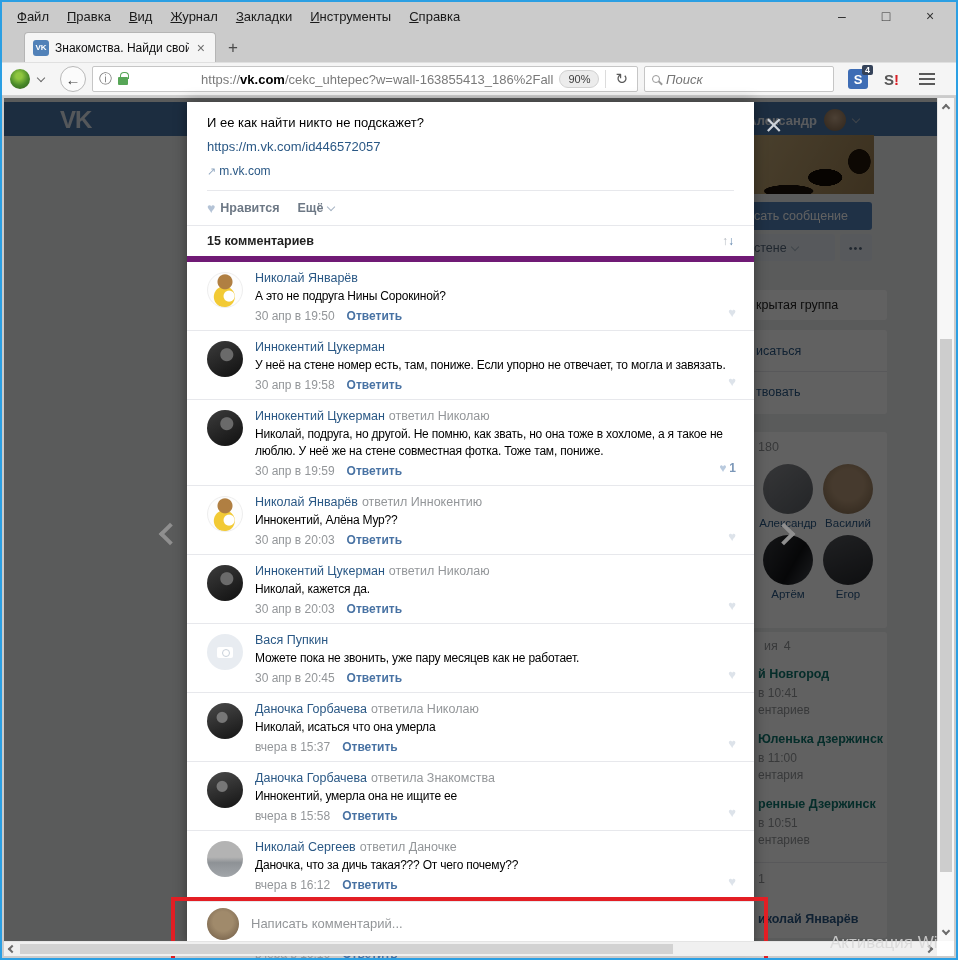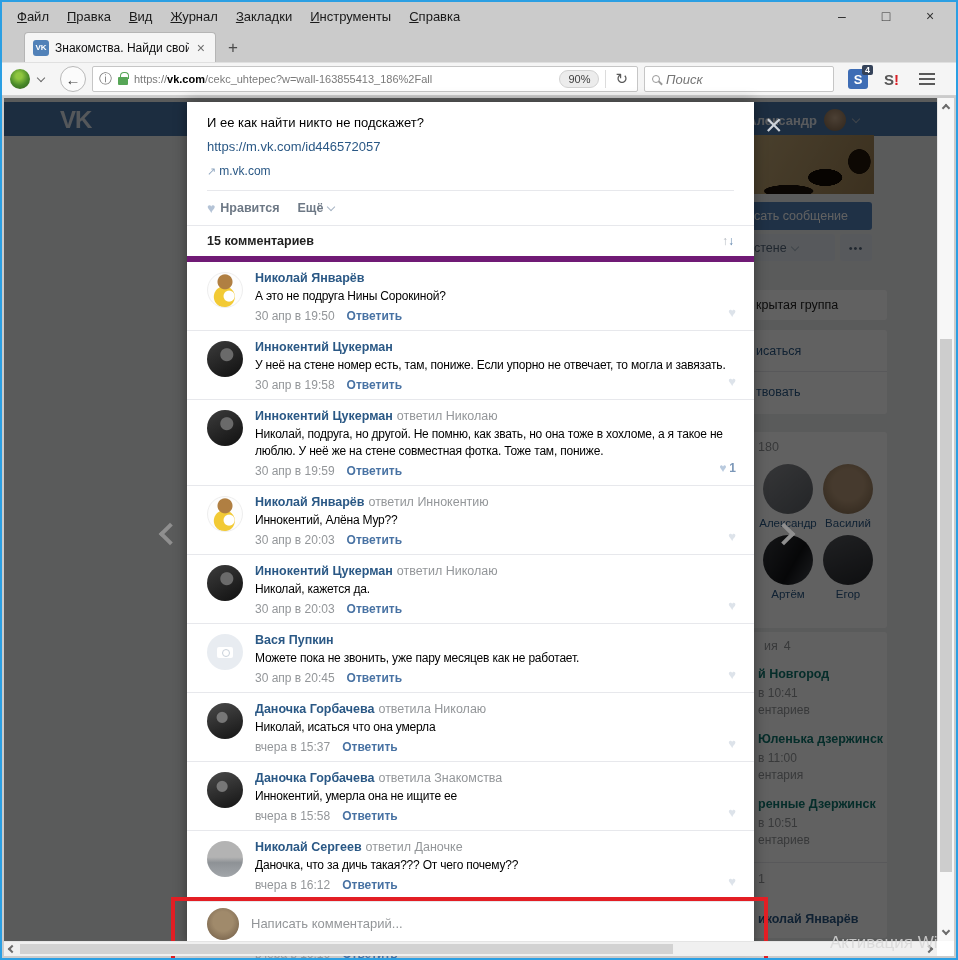--- a/index.html
+++ b/index.html
@@ -21,21 +21,21 @@
   .newtab { font-size:17px; color:#4a4a4a; padding:2px 12px 4px; }
 
   .toolbar { height:34px; background:#f5f5f5; border-top:1px solid #e0e0e0; border-bottom:1px solid #cfcfcf; display:flex; align-items:center; padding:0 8px; gap:6px; }
   .onion { width:20px; height:20px; border-radius:50%; background:radial-gradient(circle at 45% 35%, #8fc63f 18%, #4a8a2a 55%, #2d5a1c 100%); position:relative; }
   .caret-down { width:6px; height:6px; border-left:1.5px solid #6a6a6a; border-bottom:1.5px solid #6a6a6a; transform:rotate(-45deg); display:inline-block; margin:0 2px 2px; }
   .back-btn { width:26px; height:26px; border-radius:50%; border:1px solid #b9b9b9; background:#fbfbfb; color:#3f3f3f; font-size:15px; display:flex; align-items:center; justify-content:center; margin-left:8px; }
   .urlbar { flex:0 0 546px; height:26px; background:#fff; border:1px solid #c6c6c6; border-radius:2px; display:flex; align-items:center; padding:0 6px; gap:6px; }
   .info-ic { color:#7a7a7a; font-size:13px; }
   .lock { width:10px; height:8px; background:#57a657; border-radius:1px; position:relative; margin-top:4px; }
   .lock::before { content:""; position:absolute; top:-5px; left:1.5px; width:7px; height:6px; border:1.5px solid #57a657; border-bottom:none; border-radius:4px 4px 0 0; }
-  .url-text { flex:1; font-size:11px; color:#7a7a7a; white-space:nowrap; overflow:hidden; }
+  .url-text { flex:1; font-size:13px; color:#7a7a7a; white-space:nowrap; overflow:hidden;text-align:right; }
   .url-text b { color:#000; font-weight:600; }
   .zoom-badge { font-size:11px; color:#3f3f3f; background:#ececec; border:1px solid #d2d2d2; border-radius:9px; padding:2px 8px; }
   .url-sep { width:1px; height:18px; background:#dcdcdc; }
   .reload { color:#5a5a5a; font-size:15px; padding:0 3px; }
   .searchbox { flex:0 0 190px; height:26px; background:#fff; border:1px solid #c6c6c6; border-radius:2px; display:flex; align-items:center; padding:0 7px; gap:6px; }
   .mag { width:8px; height:8px; border:1.5px solid #9a9a9a; border-radius:50%; position:relative; flex:none; }
   .mag::after { content:""; position:absolute; width:5px; height:1.5px; background:#9a9a9a; right:-4px; bottom:-1px; transform:rotate(45deg); }
   .searchbox input { border:none; outline:none; font-style:italic; font-size:13px; color:#8a8a8a; width:100%; font-family:"Liberation Sans",sans-serif; background:transparent; }
   .ext1 { width:20px; height:20px; background:#3e6db5; border-radius:3px; color:#fff; font-weight:bold; font-size:13px; display:flex; align-items:center; justify-content:center; position:relative; margin-left:8px; }
   .ext1 .badge { position:absolute; top:-4px; right:-5px; background:#35435a; color:#fff; font-size:9px; font-weight:bold; padding:0 3px; border-radius:2px; }
@@ -116,21 +116,21 @@
   .av-mascot { background: radial-gradient(circle at 62% 68%, #fff 5px, transparent 6px), radial-gradient(circle at 50% 26%, #b07f42 7px, transparent 8px), radial-gradient(circle at 48% 70%, #f2ca35 10px, transparent 11px), #fdfdfd; border:1px solid #eee; }
   .av-innok { background: radial-gradient(circle at 55% 38%, #6a6a6a 6px, transparent 7px), linear-gradient(150deg, #3c3c3c, #101010); }
   .av-camera { background:#e8ecf1; position:relative; }
   .av-camera::before { content:""; position:absolute; left:10px; top:13px; width:16px; height:11px; background:#fff; border-radius:2px; }
   .av-camera::after { content:""; position:absolute; left:15px; top:15px; width:6px; height:6px; border:1.5px solid #c9d1da; border-radius:50%; }
   .av-dana { background: radial-gradient(circle at 42% 40%, #777 5px, transparent 6px), linear-gradient(160deg, #4a4a4a, #141414); }
   .av-serg { background: linear-gradient(180deg, #b3b3b3 45%, #8e9296 60%, #a2a6aa); }
   .av-input { background: radial-gradient(circle at 50% 42%, #a08a6b 40%, #6b5742); }
   .c-body { flex:1; min-width:0; }
   .c-name { font-size:12.5px; line-height:16px; }
-  .c-name a { color:#2a5885; font-weight:700; text-decoration:none; }
+  .c-name a { color:#2a5885; font-weight:400; text-decoration:none; }
   .c-reply { color:#939699; font-weight:400; margin-left:4px; }
   .c-text { font-size:12px; letter-spacing:-0.2px; color:#000; line-height:17px; margin:2px 0 3px; margin-right:-12px; }
   .c-meta { font-size:12px; line-height:16px; color:#939699; display:flex; gap:12px; }
   .c-meta .reply-link { color:#4872a3; font-weight:600; }
   .like { position:absolute; right:18px; bottom:10px; font-size:13px; color:#dde3ea; }
   .like.on { color:#b9cade; font-size:12px; }
   .like.on b { color:#7b97b8; font-weight:600; margin-left:3px; }
   .hl::after { content:""; position:absolute; left:-16px; right:-14px; top:-3px; bottom:-2px; border:4px solid #e31e24; pointer-events:none; }
 
   .cry { display:inline-block; width:13px; height:13px; border-radius:50%; vertical-align:-2px; margin:0 1px;

